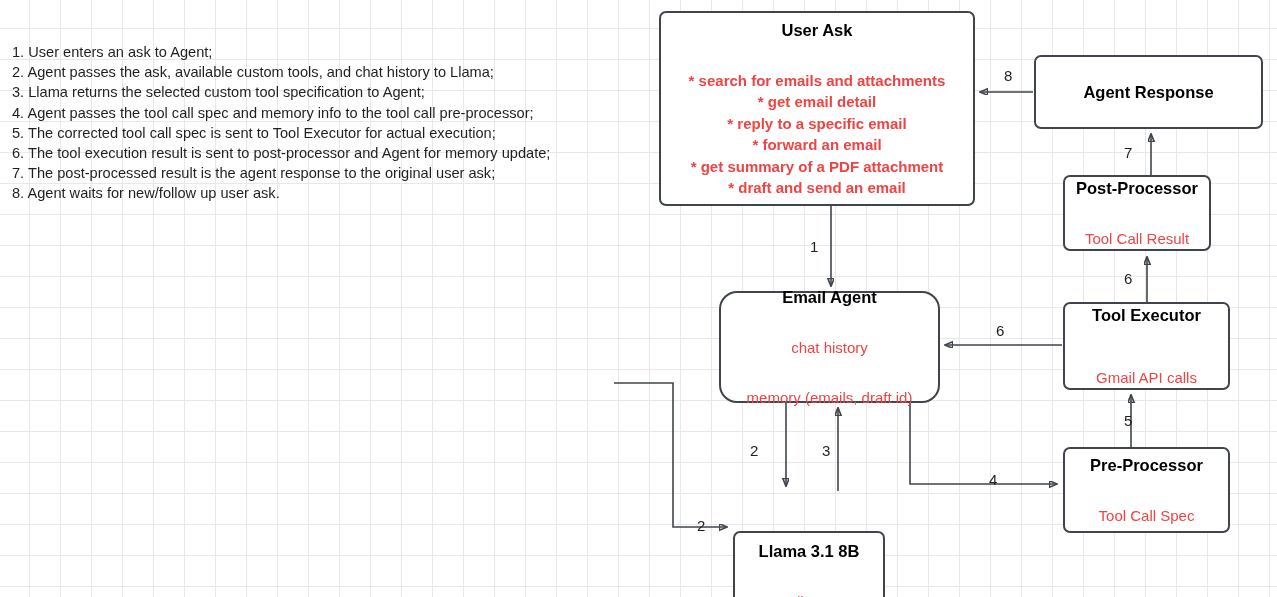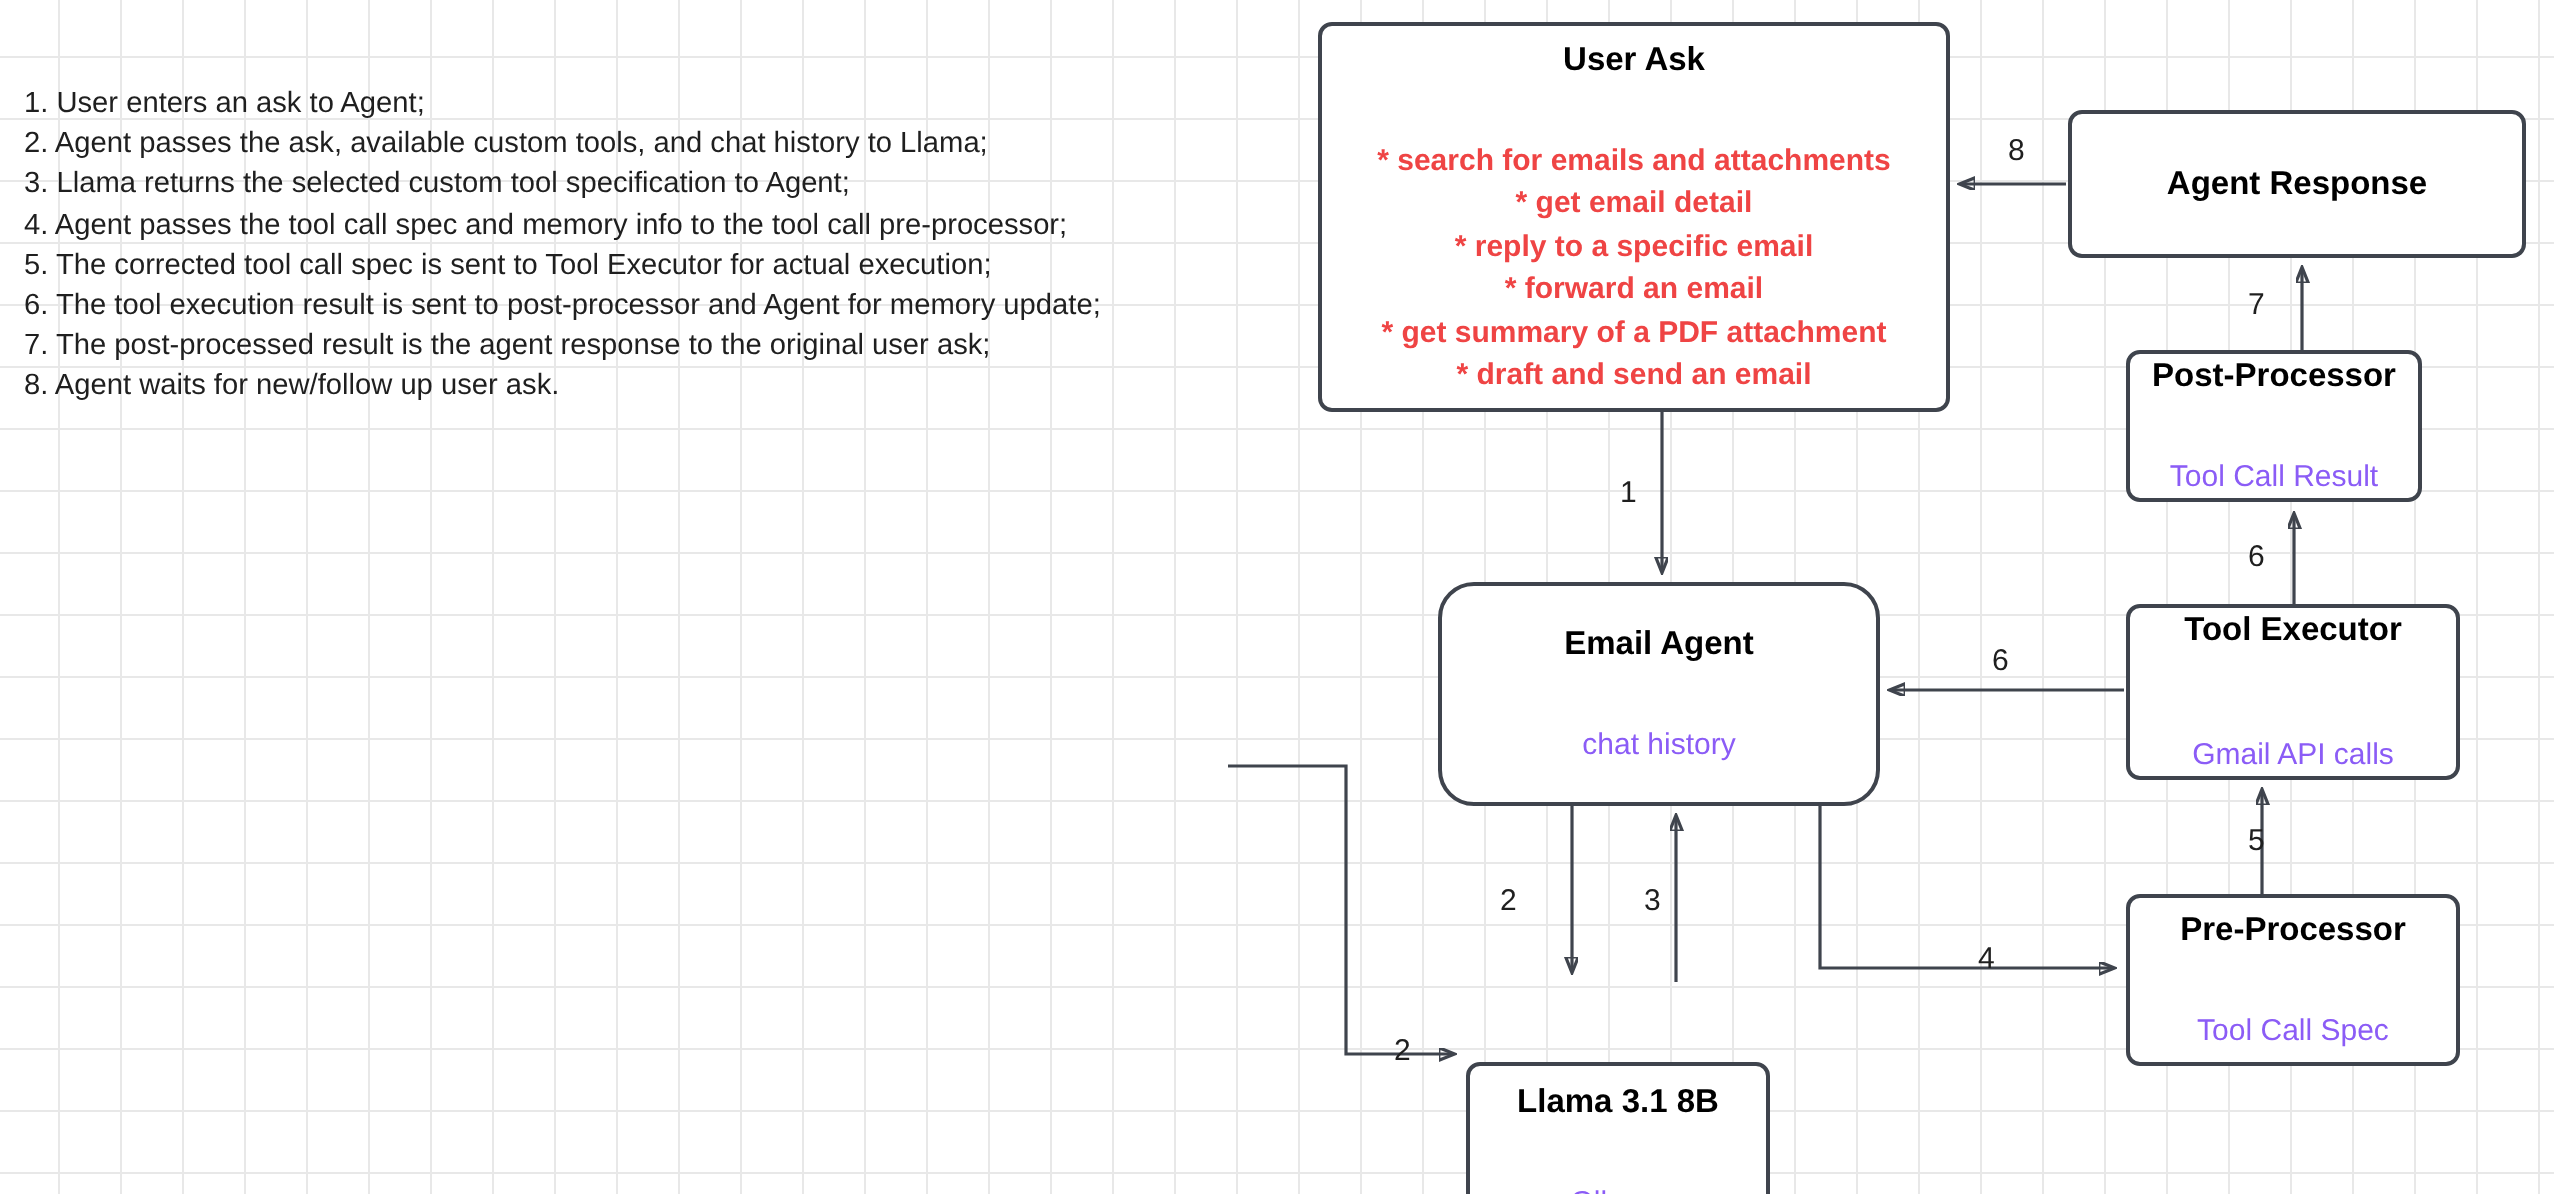--- a/index.html
+++ b/index.html
@@ -50,21 +50,21 @@
     gap: 28px;
   }
   .box .title {
     font-weight: bold;
     font-size: 16.5px;
     color: #000000;
     line-height: 23px;
   }
   .box .sub {
     font-size: 15px;
-    color: #8b5cf6;
+    color: #ef4444;
     line-height: 21.5px;
     white-space: nowrap;
   }
   .box .bullets { font-size: 15px; color: #ef4444; font-weight: bold; }
   .box .bullets div { line-height: 21.5px; white-space: nowrap; }
 
   
   #box-user-ask      { left: 659px; top: 11px;  width: 316px; height: 195px; }
   #box-agent-resp    { left: 1034px;top: 55px;  width: 229px; height: 74px;  }
   #box-post-proc     { left: 1063px;top: 175px; width: 148px; height: 76px;  }
@@ -165,20 +165,21 @@
 
   <div class="box" id="box-post-proc">
     <div class="title">Post-Processor</div>
     <div class="sub">Tool Call Result</div>
   </div>
 
 
   <div class="box" id="box-email-agent">
     <div class="title">Email Agent</div>
     <div class="sub">chat history</div>
+    <div class="sub">memory (emails, draft id)</div>
   </div>
 
   <div class="box" id="box-tool-exec">
     <div class="title">Tool Executor</div>
     <div class="sub">Gmail API calls</div>
   </div>
 
   <div class="box" id="box-pre-proc">
     <div class="title">Pre-Processor</div>
     <div class="sub">Tool Call Spec</div>

